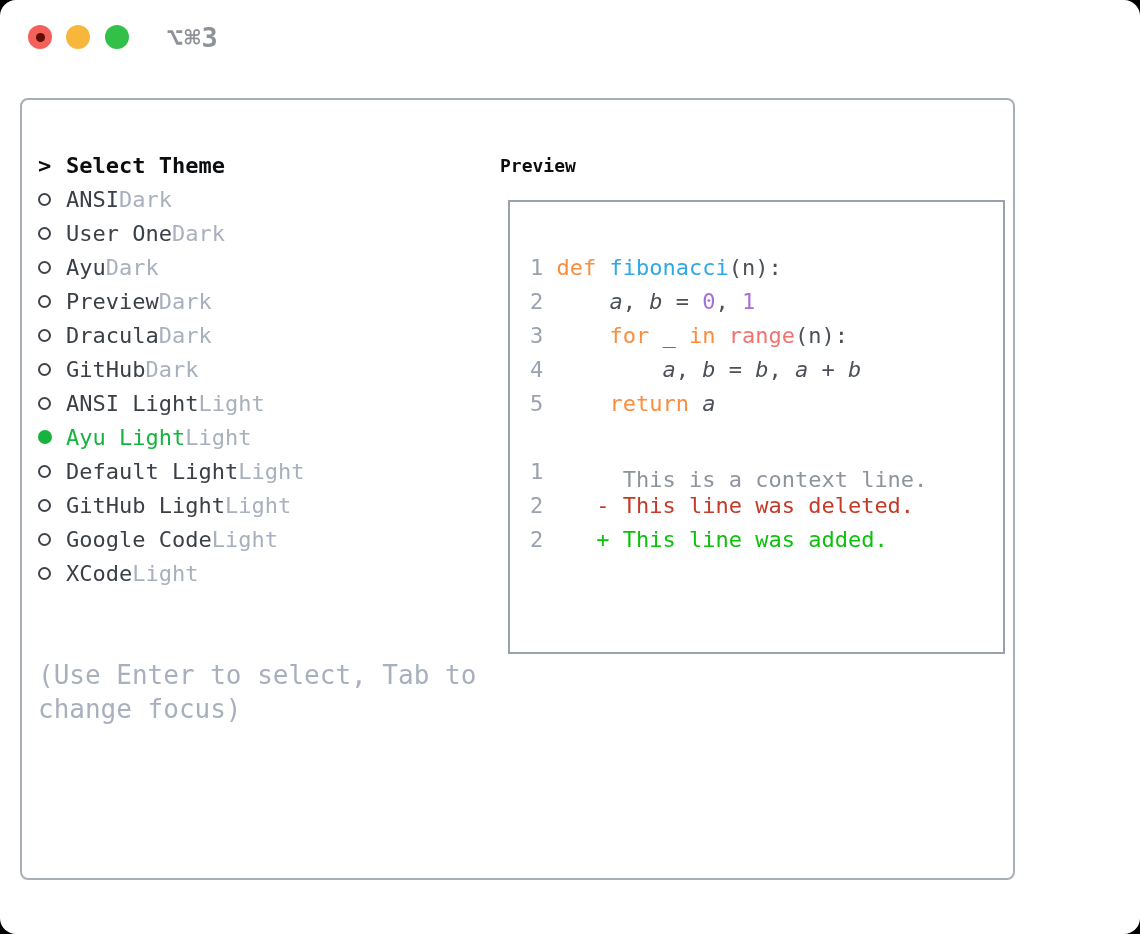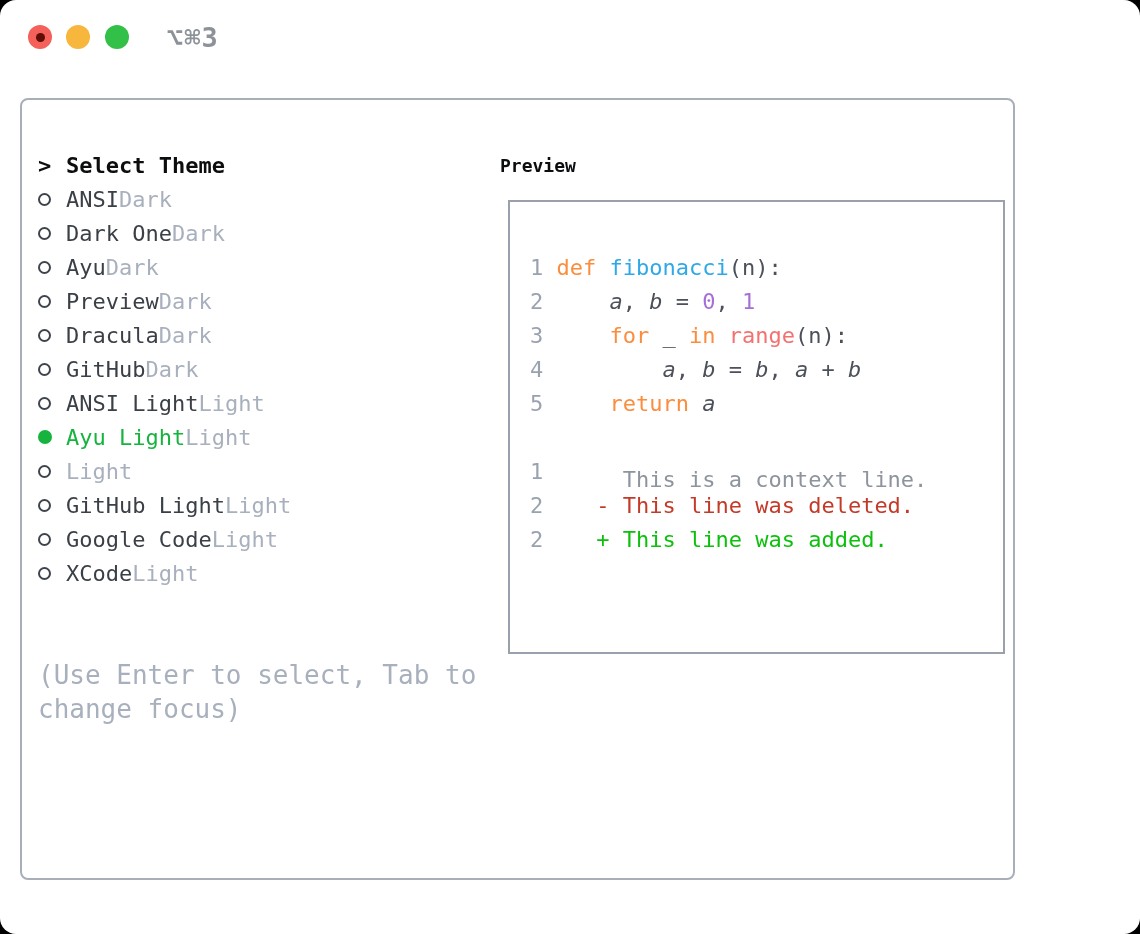--- a/index.html
+++ b/index.html
@@ -74,28 +74,28 @@
   </div>
 
   <div class="panel">
 
     <div class="left-col">
       <div class="row">
         <span class="bullet prefix">&gt;</span><span class="hdr">Select Theme</span>
       </div>
       <div id="theme-list">
           <div class="row"><span class="bullet"><span class="circle"></span></span><span class="item-name">ANSI</span> <span class="variant">Dark</span></div>
-          <div class="row"><span class="bullet"><span class="circle"></span></span><span class="item-name">Dark One</span> <span class="variant">Dark</span></div>
+          <div class="row"><span class="bullet"><span class="circle"></span></span><span class="item-name">User One</span> <span class="variant">Dark</span></div>
           <div class="row"><span class="bullet"><span class="circle"></span></span><span class="item-name">Ayu</span> <span class="variant">Dark</span></div>
           <div class="row"><span class="bullet"><span class="circle"></span></span><span class="item-name">Preview</span> <span class="variant">Dark</span></div>
           <div class="row"><span class="bullet"><span class="circle"></span></span><span class="item-name">Dracula</span> <span class="variant">Dark</span></div>
           <div class="row"><span class="bullet"><span class="circle"></span></span><span class="item-name">GitHub</span> <span class="variant">Dark</span></div>
           <div class="row"><span class="bullet"><span class="circle"></span></span><span class="item-name">ANSI Light</span> <span class="variant">Light</span></div>
           <div class="row"><span class="bullet"><span class="circle sel"></span></span><span class="item-name green">Ayu Light</span> <span class="variant">Light</span></div>
-          <div class="row"><span class="bullet"><span class="circle"></span></span> <span class="variant">Light</span></div>
+          <div class="row"><span class="bullet"><span class="circle"></span></span><span class="item-name">Default Light</span> <span class="variant">Light</span></div>
           <div class="row"><span class="bullet"><span class="circle"></span></span><span class="item-name">GitHub Light</span> <span class="variant">Light</span></div>
           <div class="row"><span class="bullet"><span class="circle"></span></span><span class="item-name">Google Code</span> <span class="variant">Light</span></div>
           <div class="row"><span class="bullet"><span class="circle"></span></span><span class="item-name">XCode</span> <span class="variant">Light</span></div>
         </div>
       <div class="row"></div>
       <div class="row"></div>
       <div id="hint">
           <div class="hint-line">(Use Enter to select, Tab to</div>
           <div class="hint-line">change focus)</div>
         </div>

